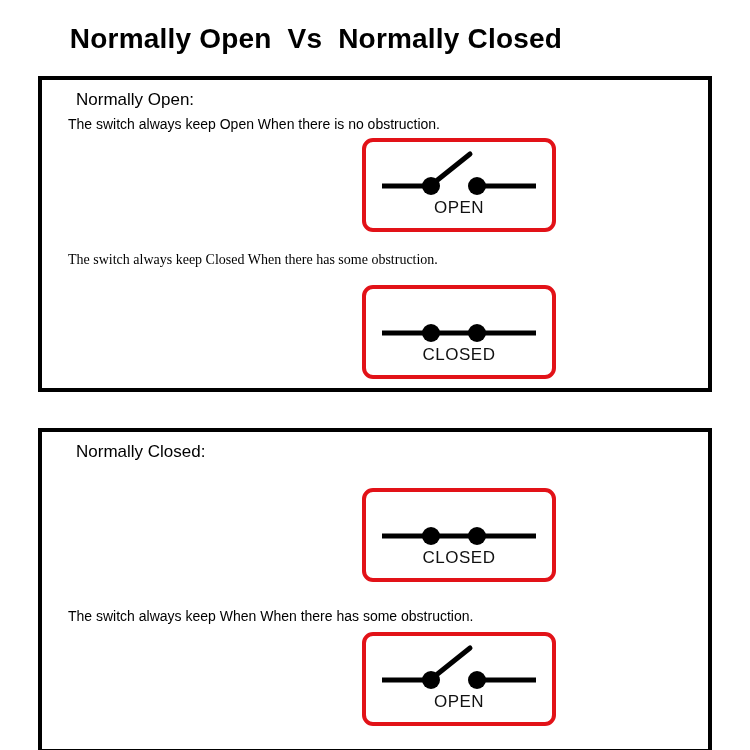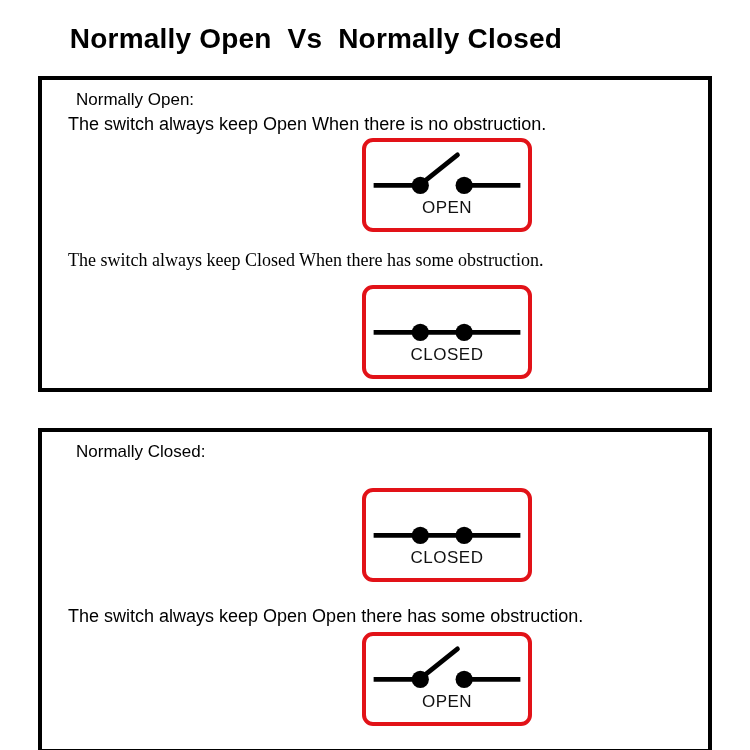--- a/index.html
+++ b/index.html
@@ -59,37 +59,37 @@
   .heading-label {
     position: absolute;
     left: 34px;
     font-size: 17px;
     line-height: 21px;
     white-space: nowrap;
   }
   .body-line {
     position: absolute;
     left: 26px;
-    font-size: 18px;
+    font-size: 14px;
     line-height: 22px;
     white-space: nowrap;
   }
 
   .p1-label  { top: 9px; text-align: right; }
   .p1-line1  { top: 33px; }
   .p1-line2  { top: 169px; font-family: Liberation Serif, serif; }
 
   .p2-label  { top: 9px; }
   .p2-line1  { top: 33px; }
   .p2-line2  { top: 173px; }
 
   
   .switch-box {
     position: absolute;
-    width: 170px;
+    width: 194px;
     height: 94px;
     border: 4px solid #E21218;
     border-radius: 11px;
     background: #ffffff;
     box-sizing: border-box;
     left: 320px;
   }
   .sb-1 { top: 58px; }
   .sb-2 { top: 205px; }
   .sb-3 { top: 56px; }
@@ -164,21 +164,21 @@
 
       <div class="switch-box sb-3">
         <svg class="switch-svg" viewBox="0 0 170 62">
           <line x1="8" y1="44" x2="162" y2="44" stroke="#000" stroke-width="5"></line>
           <circle cx="57" cy="44" r="9" fill="#000"></circle>
           <circle cx="103" cy="44" r="9" fill="#000"></circle>
         </svg>
         <div class="switch-caption">CLOSED</div>
       </div>
 
-      <div class="body-line p2-line2">The switch always keep Open Open there has some obstruction.</div>
+      <div class="body-line p2-line2">The switch always keep When When there has some obstruction.</div>
 
       <div class="switch-box sb-4">
         <svg class="switch-svg" viewBox="0 0 170 62">
           <line x1="8" y1="44" x2="56" y2="44" stroke="#000" stroke-width="5"></line>
           <line x1="104" y1="44" x2="162" y2="44" stroke="#000" stroke-width="5"></line>
           <line x1="56" y1="44" x2="96" y2="12" stroke="#000" stroke-width="5" stroke-linecap="round"></line>
           <circle cx="57" cy="44" r="9" fill="#000"></circle>
           <circle cx="103" cy="44" r="9" fill="#000"></circle>
         </svg>
         <div class="switch-caption">OPEN</div>

